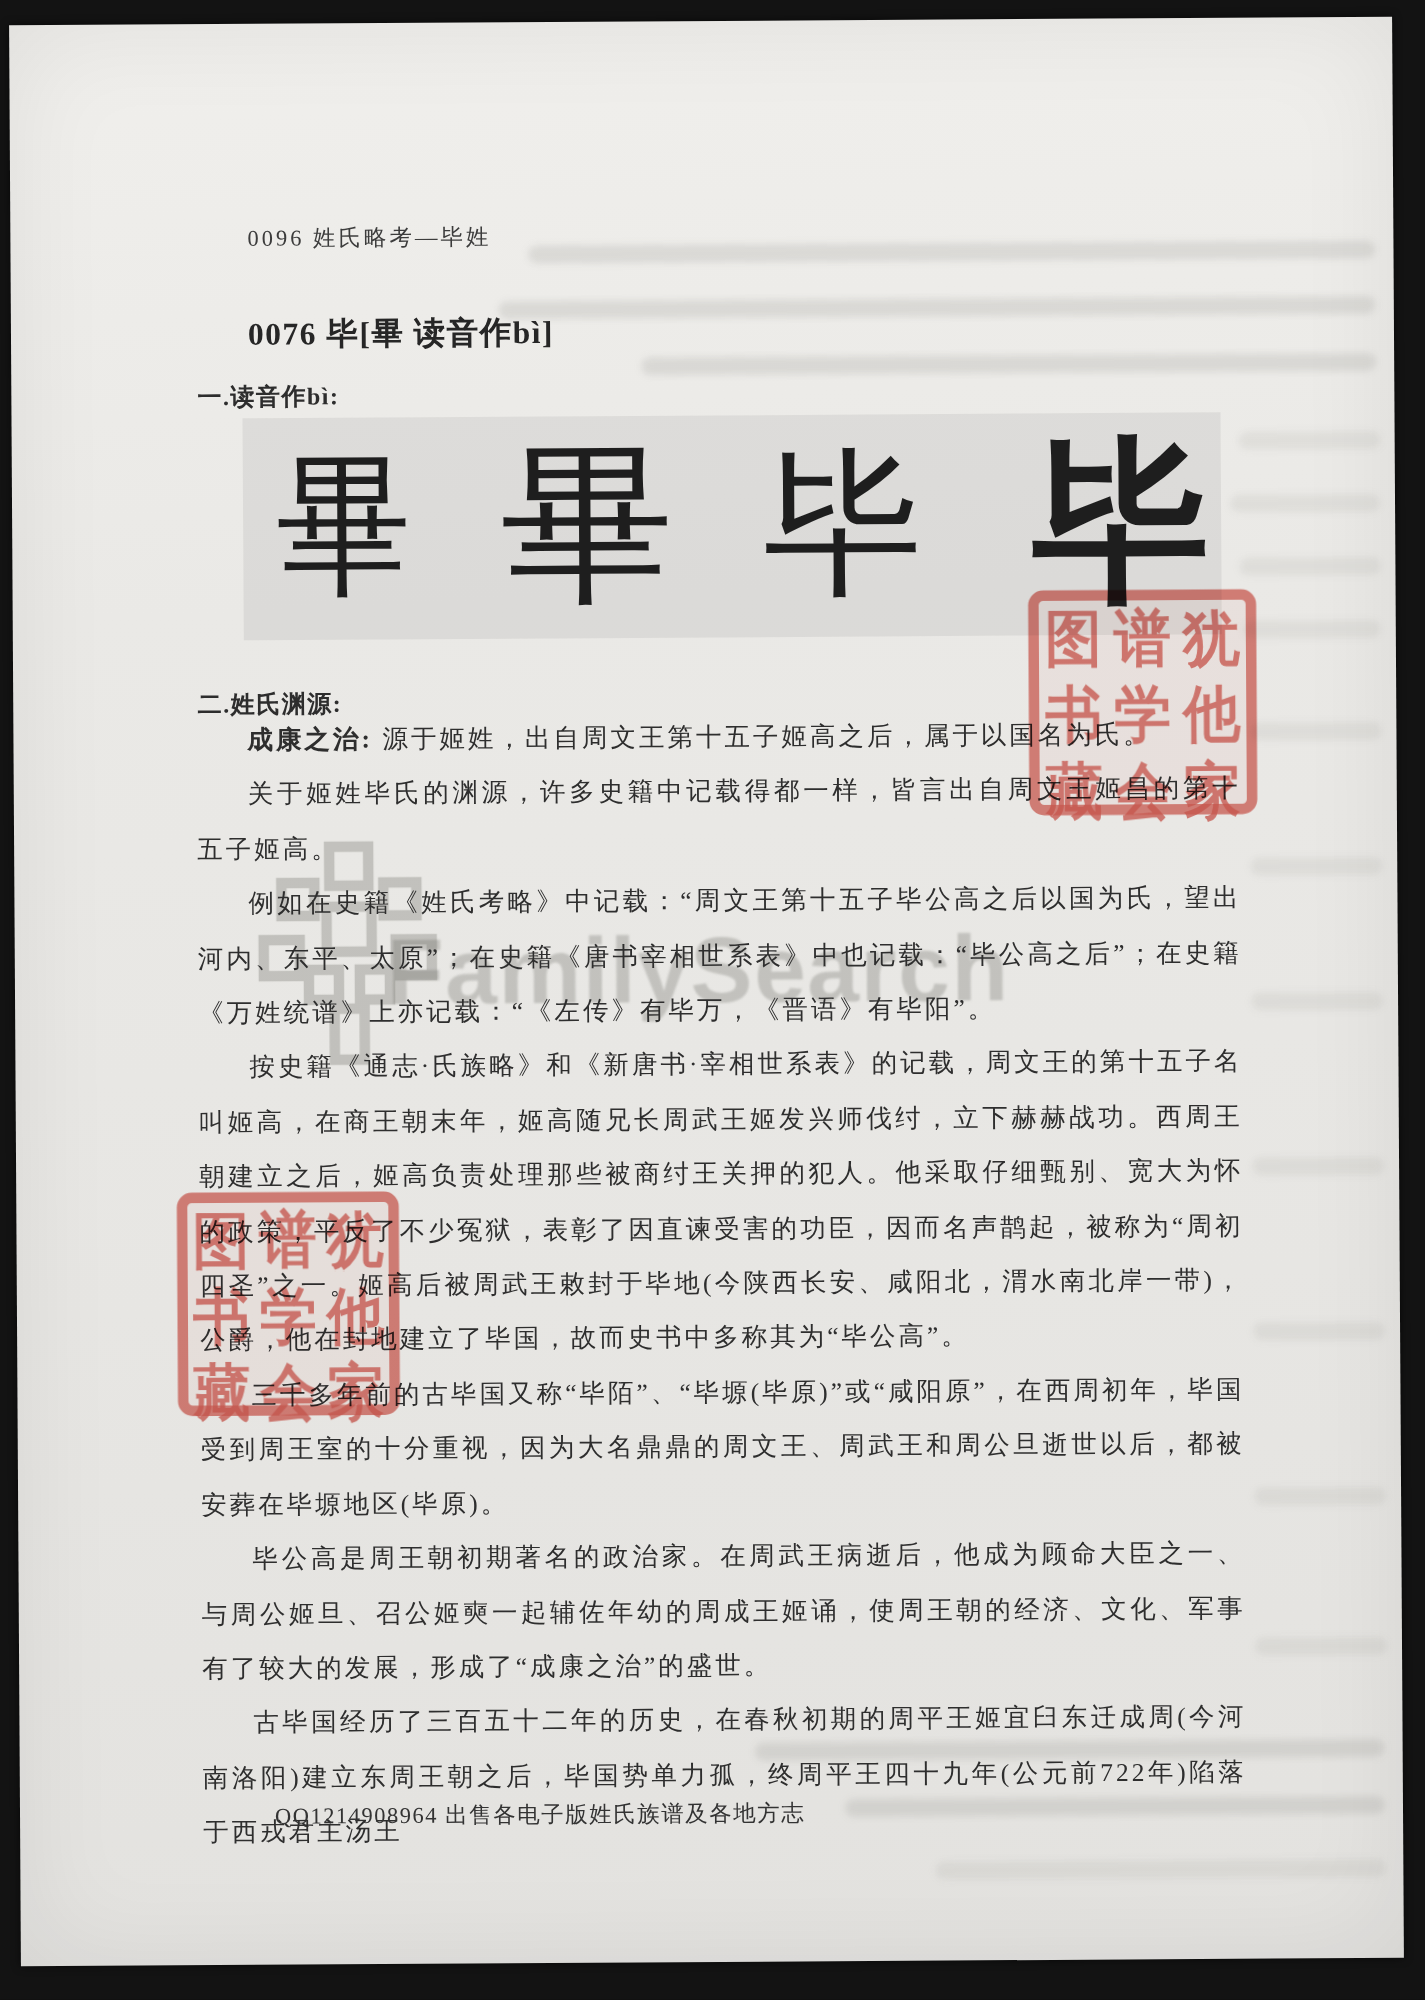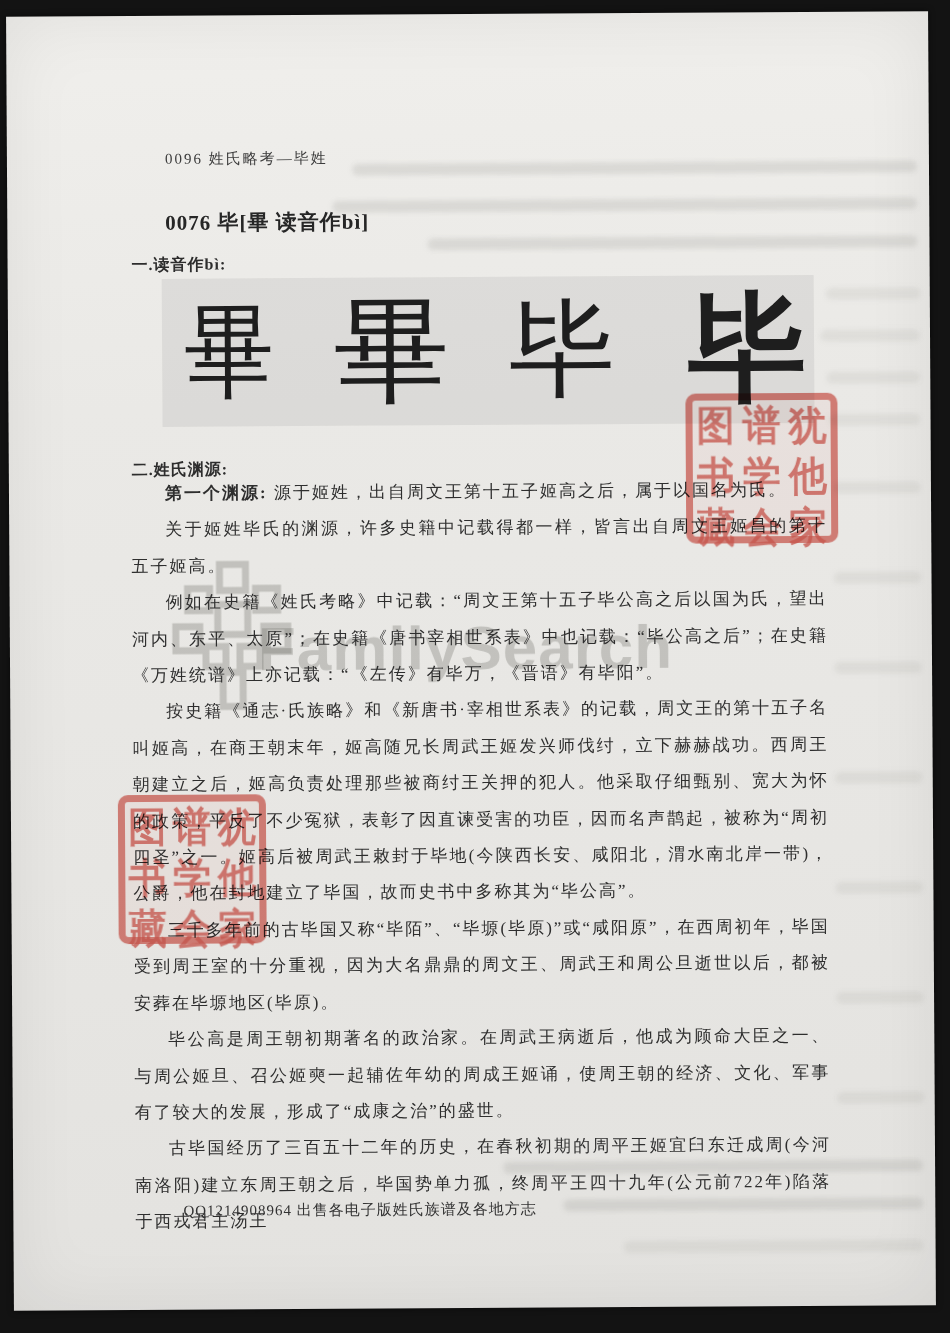--- a/index.html
+++ b/index.html
@@ -97,21 +97,21 @@
     <div class="glyph-band">
       <span class="glyph g1">畢</span>
       <span class="glyph g2">畢</span>
       <span class="glyph g3">毕</span>
       <span class="glyph g4">毕</span>
     </div>
 
     <div class="section-head sec2">二.姓氏渊源:</div>
 
     <div class="body-text">
-        <p><b>第一个渊源: </b>源于姬姓，出自周文王第十五子姬高之后，属于以国名为氏。</p>
+        <p><b>成康之治: </b>源于姬姓，出自周文王第十五子姬高之后，属于以国名为氏。</p>
         <p>关于姬姓毕氏的渊源，许多史籍中记载得都一样，皆言出自周文王姬昌的第十五子姬高。</p>
         <p>例如在史籍《姓氏考略》中记载：“周文王第十五子毕公高之后以国为氏，望出河内、东平、太原”；在史籍《唐书宰相世系表》中也记载：“毕公高之后”；在史籍《万姓统谱》上亦记载：“《左传》有毕万，《晋语》有毕阳”。</p>
         <p>按史籍《通志·氏族略》和《新唐书·宰相世系表》的记载，周文王的第十五子名叫姬高，在商王朝末年，姬高随兄长周武王姬发兴师伐纣，立下赫赫战功。西周王朝建立之后，姬高负责处理那些被商纣王关押的犯人。他采取仔细甄别、宽大为怀的政策，平反了不少冤狱，表彰了因直谏受害的功臣，因而名声鹊起，被称为“周初四圣”之一。姬高后被周武王敕封于毕地(今陕西长安、咸阳北，渭水南北岸一带)，公爵，他在封地建立了毕国，故而史书中多称其为“毕公高”。</p>
         <p>三千多年前的古毕国又称“毕陌”、“毕塬(毕原)”或“咸阳原”，在西周初年，毕国受到周王室的十分重视，因为大名鼎鼎的周文王、周武王和周公旦逝世以后，都被安葬在毕塬地区(毕原)。</p>
         <p>毕公高是周王朝初期著名的政治家。在周武王病逝后，他成为顾命大臣之一、与周公姬旦、召公姬奭一起辅佐年幼的周成王姬诵，使周王朝的经济、文化、军事有了较大的发展，形成了“成康之治”的盛世。</p>
         <p>古毕国经历了三百五十二年的历史，在春秋初期的周平王姬宜臼东迁成周(今河南洛阳)建立东周王朝之后，毕国势单力孤，终周平王四十九年(公元前722年)陷落于西戎君主汤王</p>
       </div>
 
     <div class="footer-line">QQ1214908964 出售各电子版姓氏族谱及各地方志</div>
 

